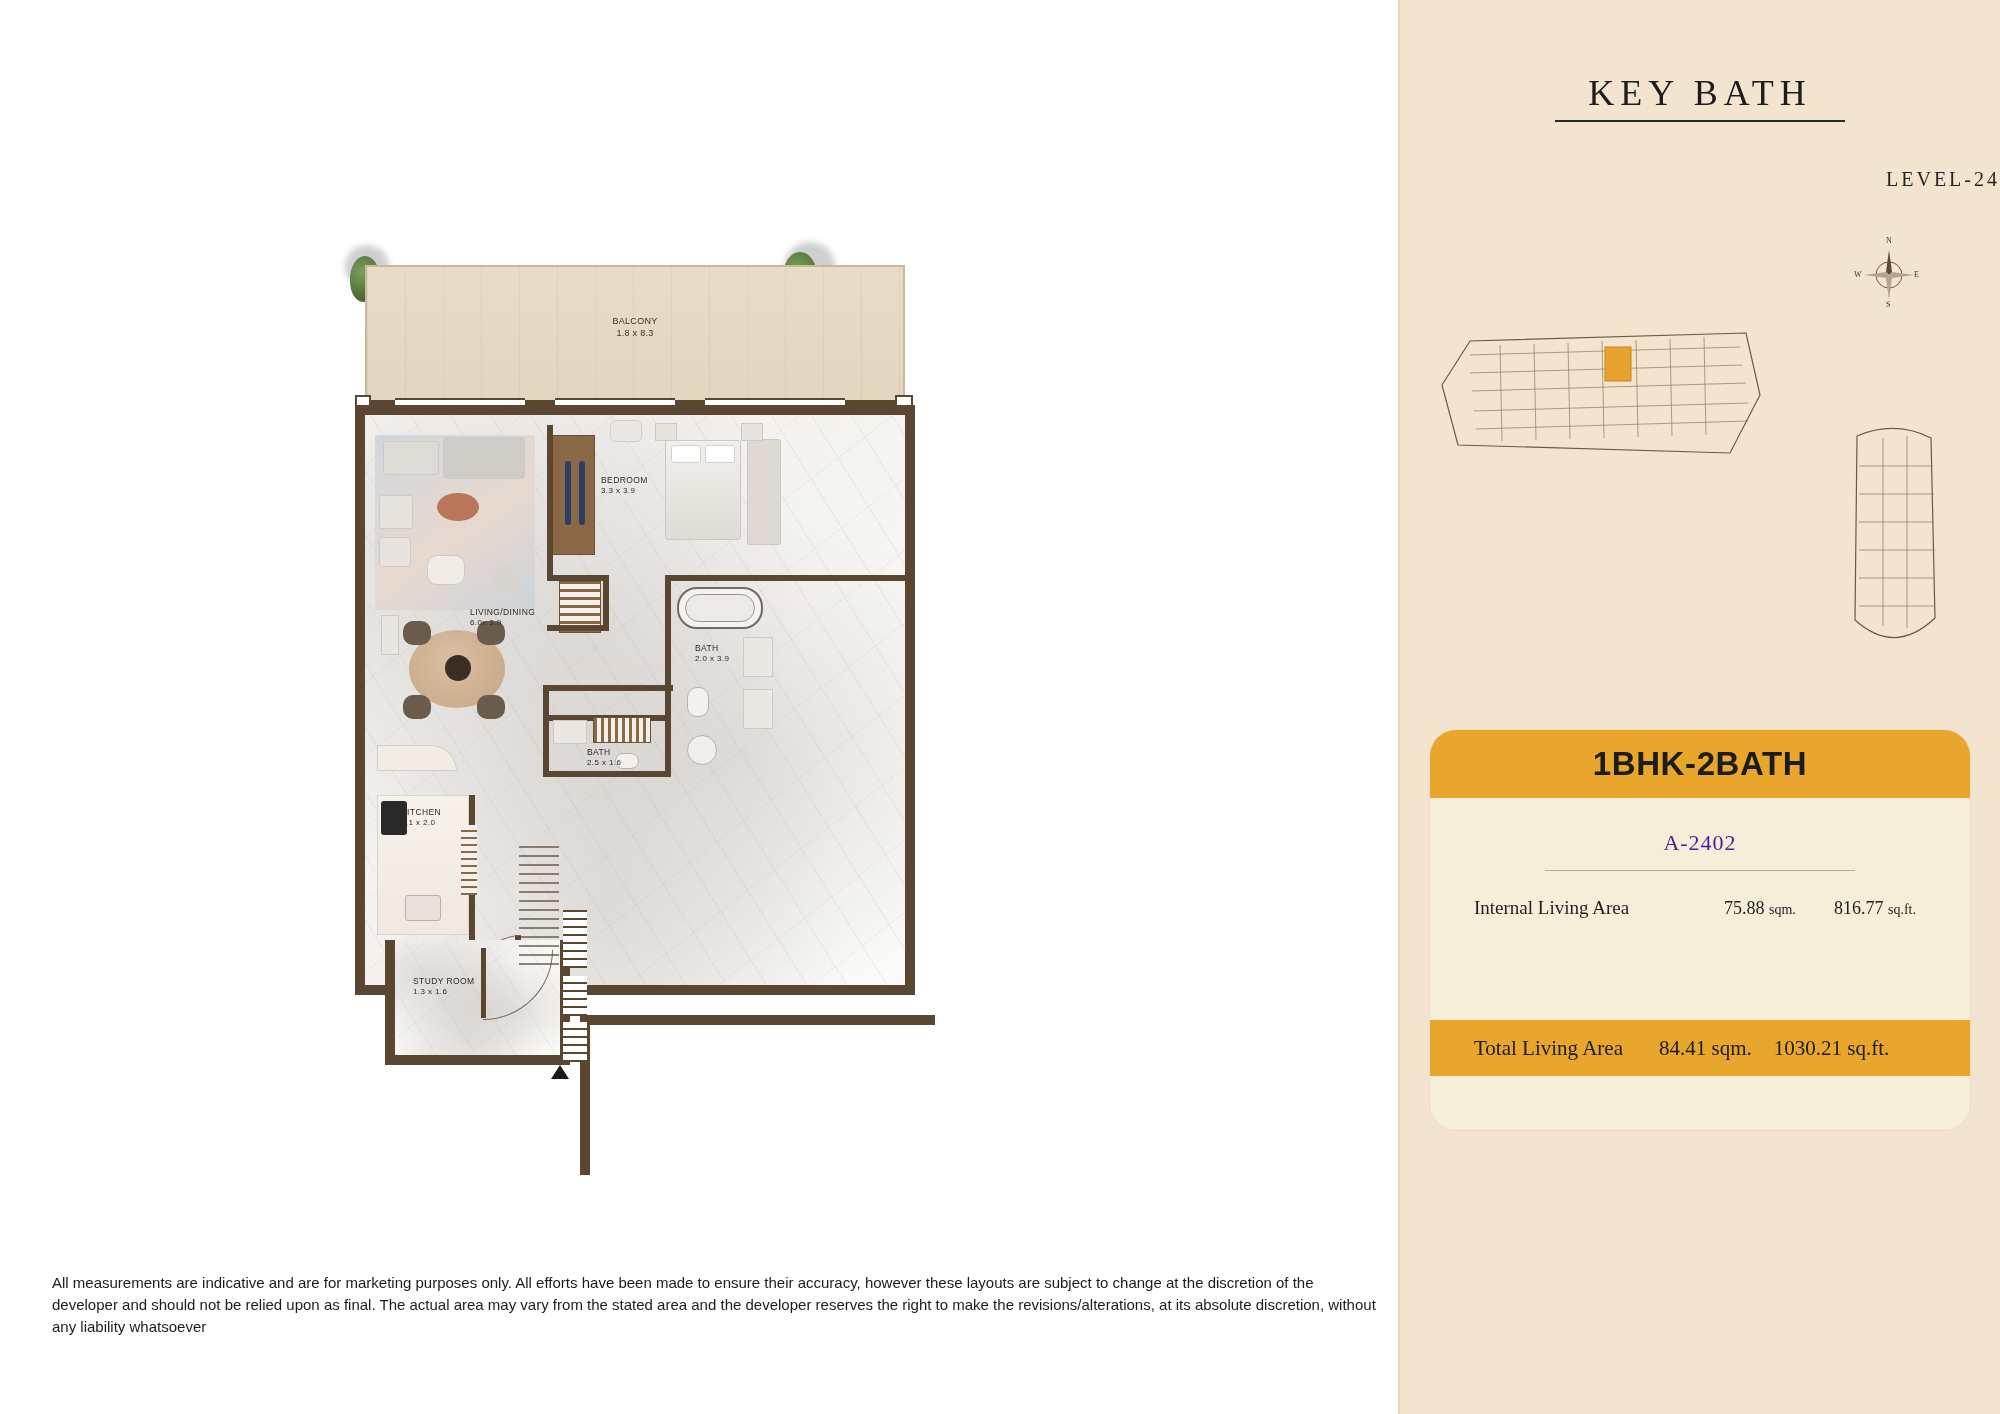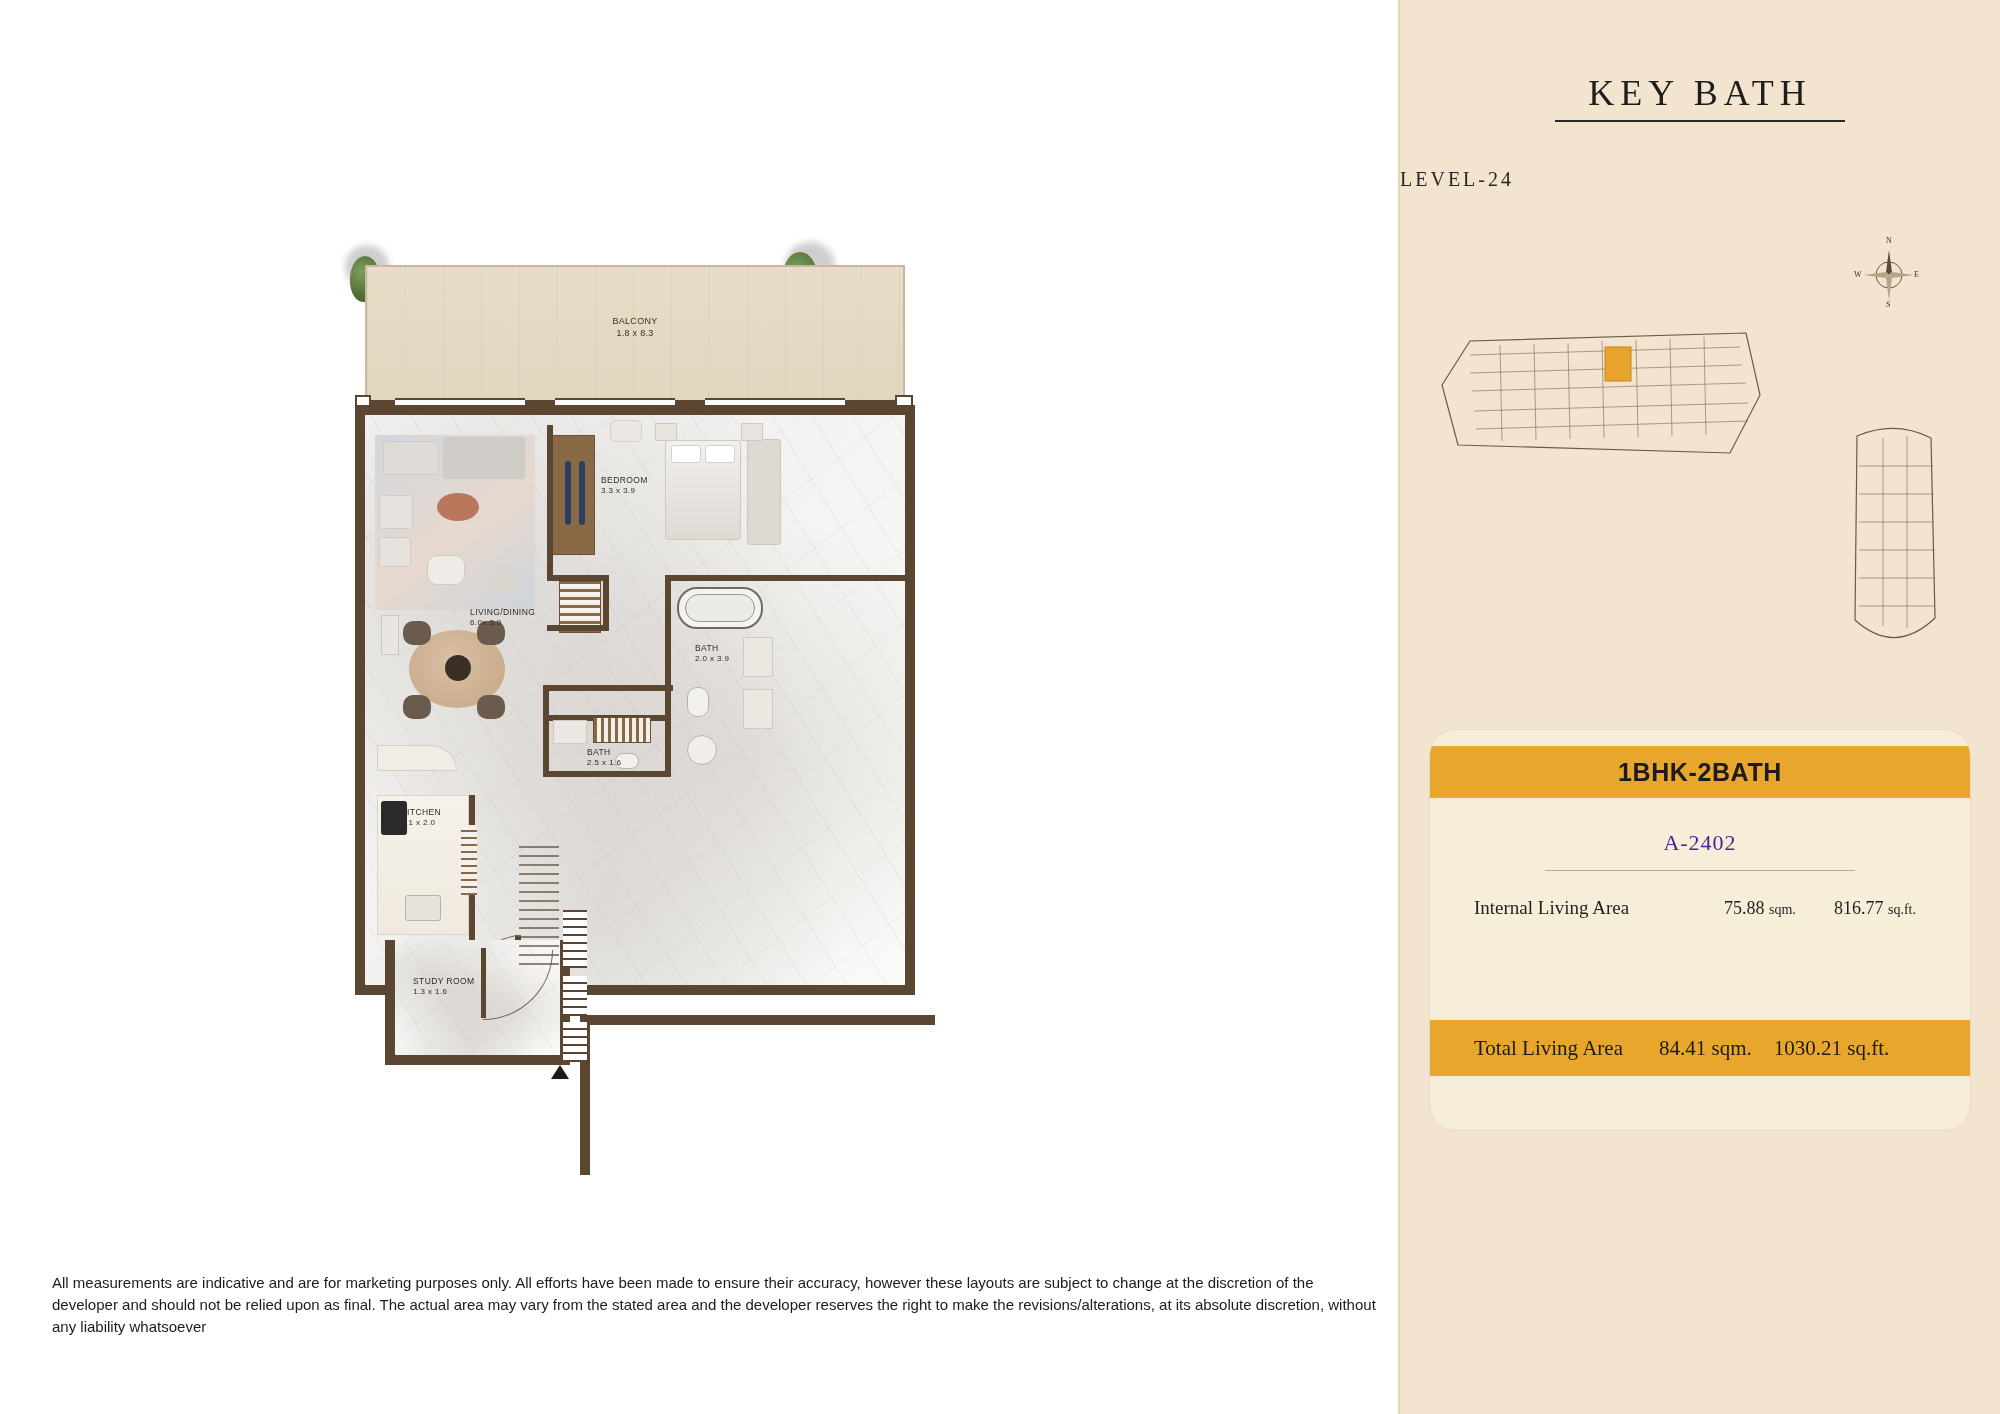--- a/index.html
+++ b/index.html
@@ -130,21 +130,21 @@
     text-align:center;
     font-family:"Liberation Serif", serif;
     font-size:36px; letter-spacing:6px; color:#1d1d1d;
   }
   #keyplan-rule {
     position:absolute; top:120px; left:50%; transform:translateX(-50%);
     width:290px; height:2px; background:#2a2a2a;
   }
   #keyplan-level {
     position:absolute; top:168px; left:0; width:100%;
-    text-align:left;
+    text-align:right;
     font-family:"Liberation Serif", serif;
     font-size:20px; letter-spacing:3px; color:#262626;
   }
 
   
   #compass { position:absolute; left:1856px; top:242px; width:66px; height:66px; }
   #compass .lbl { position:absolute; font-size:8px; color:#3a332a; font-family:"Liberation Serif", serif;}
 
   
   .kp-map { position:absolute; }
@@ -155,25 +155,24 @@
   
   #info-card {
     position:absolute; left:1430px; top:730px;
     width:540px; height:400px;
     background:#f7eeda;
     border-radius:26px;
     overflow:hidden;
     box-shadow:0 0 0 1px rgba(0,0,0,.04);
   }
   #info-header {
-    height:52px; background:#e9a62c;
+    height:68px; background:#e9a62c;
     display:flex; align-items:center; justify-content:center;
-    color:#1c1c1c; font-size:25px; font-weight:bold; letter-spacing:.6px;
+    color:#1c1c1c; font-size:33px; font-weight:bold; letter-spacing:.6px;
     font-family:"Liberation Sans", sans-serif;
-    margin-top:16px;
   }
   #unit-code {
     margin-top:32px; text-align:center;
     font-family:"Liberation Serif", serif;
     font-size:22px; color:#4c1d95; letter-spacing:1px;
   }
   #unit-rule {
     margin:14px auto 0; width:310px; height:1px; background:#b9ab90;
   }
   .area-row {

